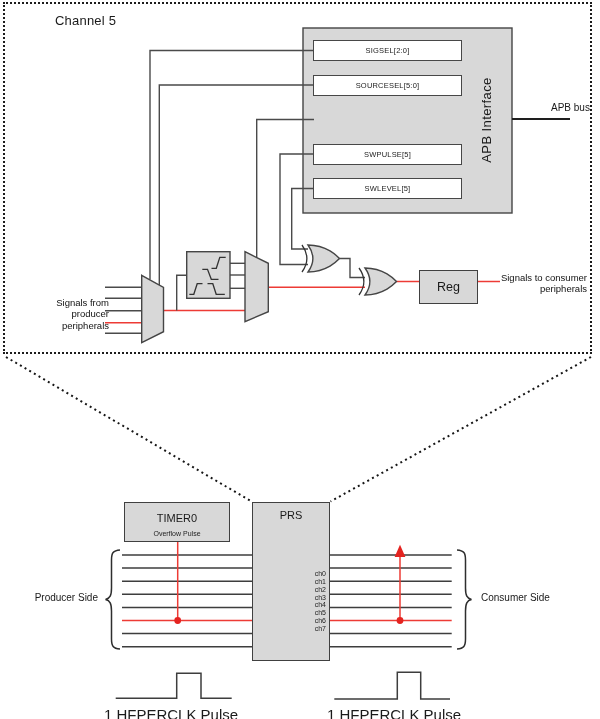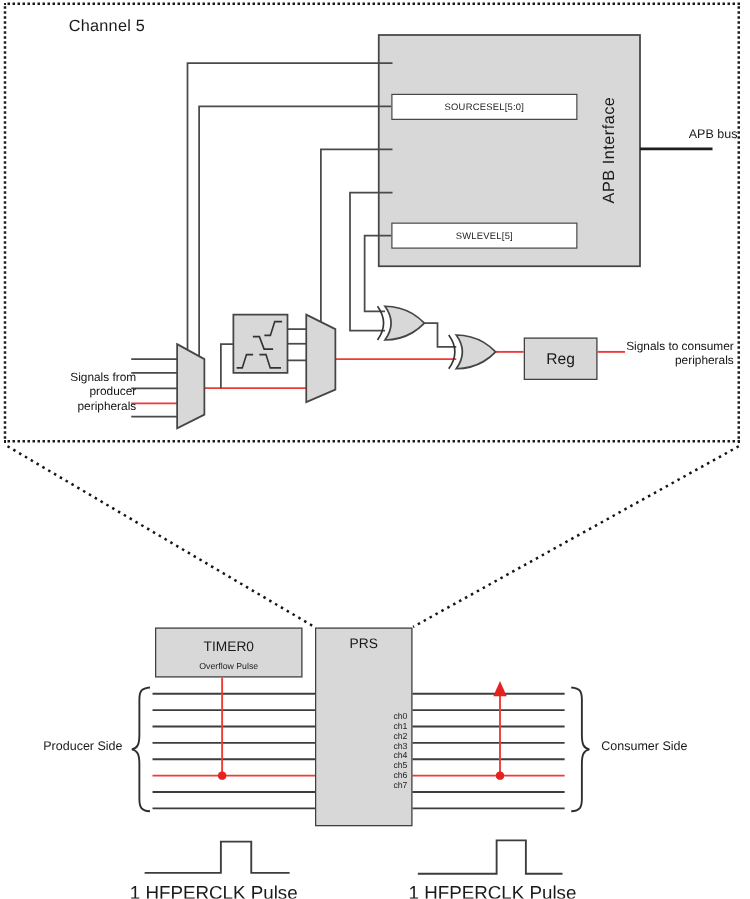--- a/index.html
+++ b/index.html
@@ -35,21 +35,21 @@
   .reg-block{
     left:419px;top:270px;width:59px;height:34px;background:var(--boxfill);
     border:1.5px solid #404040;box-sizing:border-box;display:flex;align-items:center;
     justify-content:center;font-size:12.5px;
   }
 
   
   .gbox{background:var(--boxfill);border:1.5px solid #404040;box-sizing:border-box;}
   .blk-title{position:absolute;top:9px;left:0;width:100%;text-align:center;font-size:11px;}
   .blk-sub{position:absolute;bottom:4px;left:0;width:100%;text-align:center;font-size:7px;color:#222;}
-  #timer0-block{left:124px;top:502px;width:118px;height:40px;}
+  #timer0-block{left:124px;top:502px;width:106px;height:40px;}
   #adc0-block{left:346px;top:501px;width:107px;height:42px;}
   #prs-block{left:252px;top:502px;width:78px;height:159px;}
   #prs-block .blk-title{top:6px;font-size:11px;}
   .ch-label{position:absolute;right:3px;height:8px;line-height:8px;font-size:7px;color:#222;}
   .side-label{font-size:10px;}
   .pulse-label{font-size:15px;width:140px;}
 
   svg .wire{stroke:var(--line);stroke-width:1.4;fill:none;}
   svg .busline{stroke:#3d3d3d;stroke-width:1.5;fill:none;}
   svg .redline{stroke:var(--red);stroke-width:1.5;fill:none;}
@@ -150,21 +150,23 @@
     <path class="brace" d="M120,550 C113,550.5 111.5,553 111.5,560 L111.5,588 C111.5,595.5 110,598.5 105.5,599.5 C110,600.5 111.5,603.5 111.5,611 L111.5,639 C111.5,646 113,648.5 120,649"></path>
     <path class="brace" d="M457,550 C464,550.5 465.5,553 465.5,560 L465.5,588 C465.5,595.5 467,598.5 471.5,599.5 C467,600.5 465.5,603.5 465.5,611 L465.5,639 C465.5,646 464,648.5 457,649"></path>
 
     <path class="busline" d="M115.7,698.3 H176.7 V673.3 H201 V698.3 H231.7"></path>
     <path class="busline" d="M334.3,699 H397.3 V672.3 H420.7 V699 H450"></path>
   </svg>
 
   <div class="abs detail-panel"></div>
   <div class="abs channel-title">Channel 5</div>
 
+  <div class="abs reg-box" style="top:40px;">SIGSEL[2:0]</div>
   <div class="abs reg-box" style="top:74.5px;">SOURCESEL[5:0]</div>
+  <div class="abs reg-box" style="top:143.5px;">SWPULSE[5]</div>
   <div class="abs reg-box" style="top:178px;">SWLEVEL[5]</div>
 
   <div class="abs apb-ifc-label">APB Interface</div>
   <div class="abs apb-bus-label">APB bus</div>
 
   <div class="abs sig-label rgt" style="left:20px;top:296.5px;width:89px;">
     <div>Signals from producer</div>
     <div>peripherals</div>
   </div>
   <div class="abs sig-label rgt" style="left:487px;top:271.5px;width:100px;">

